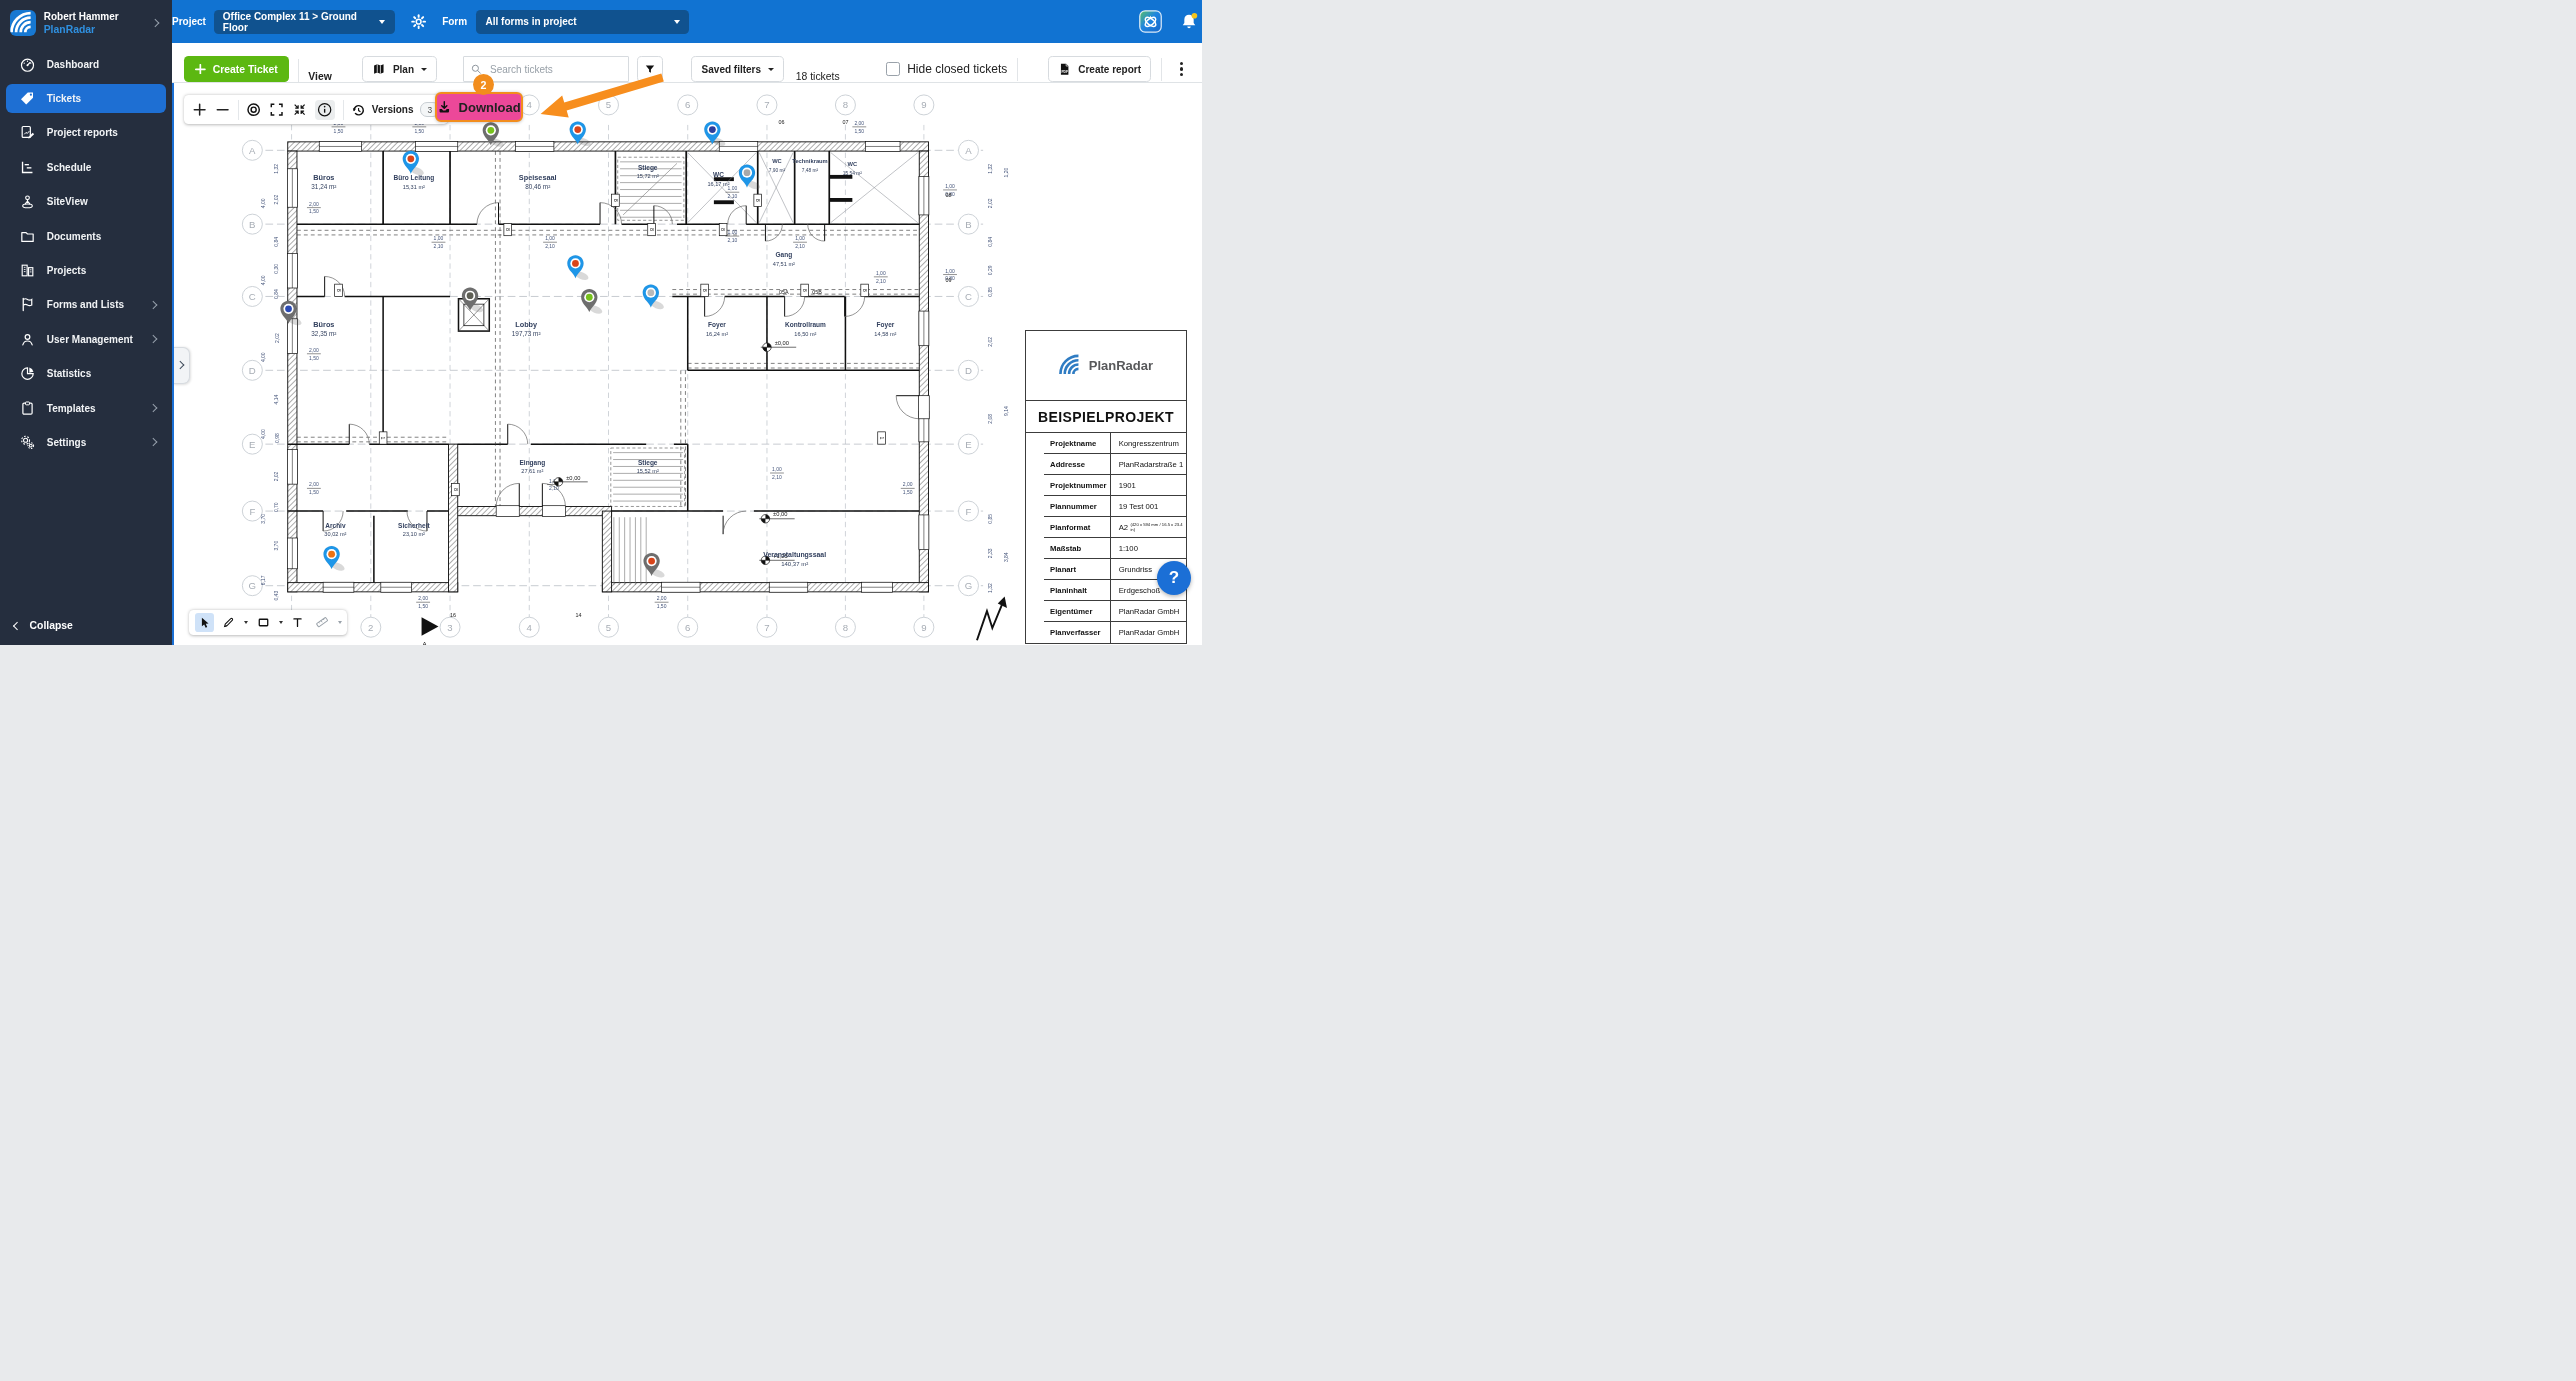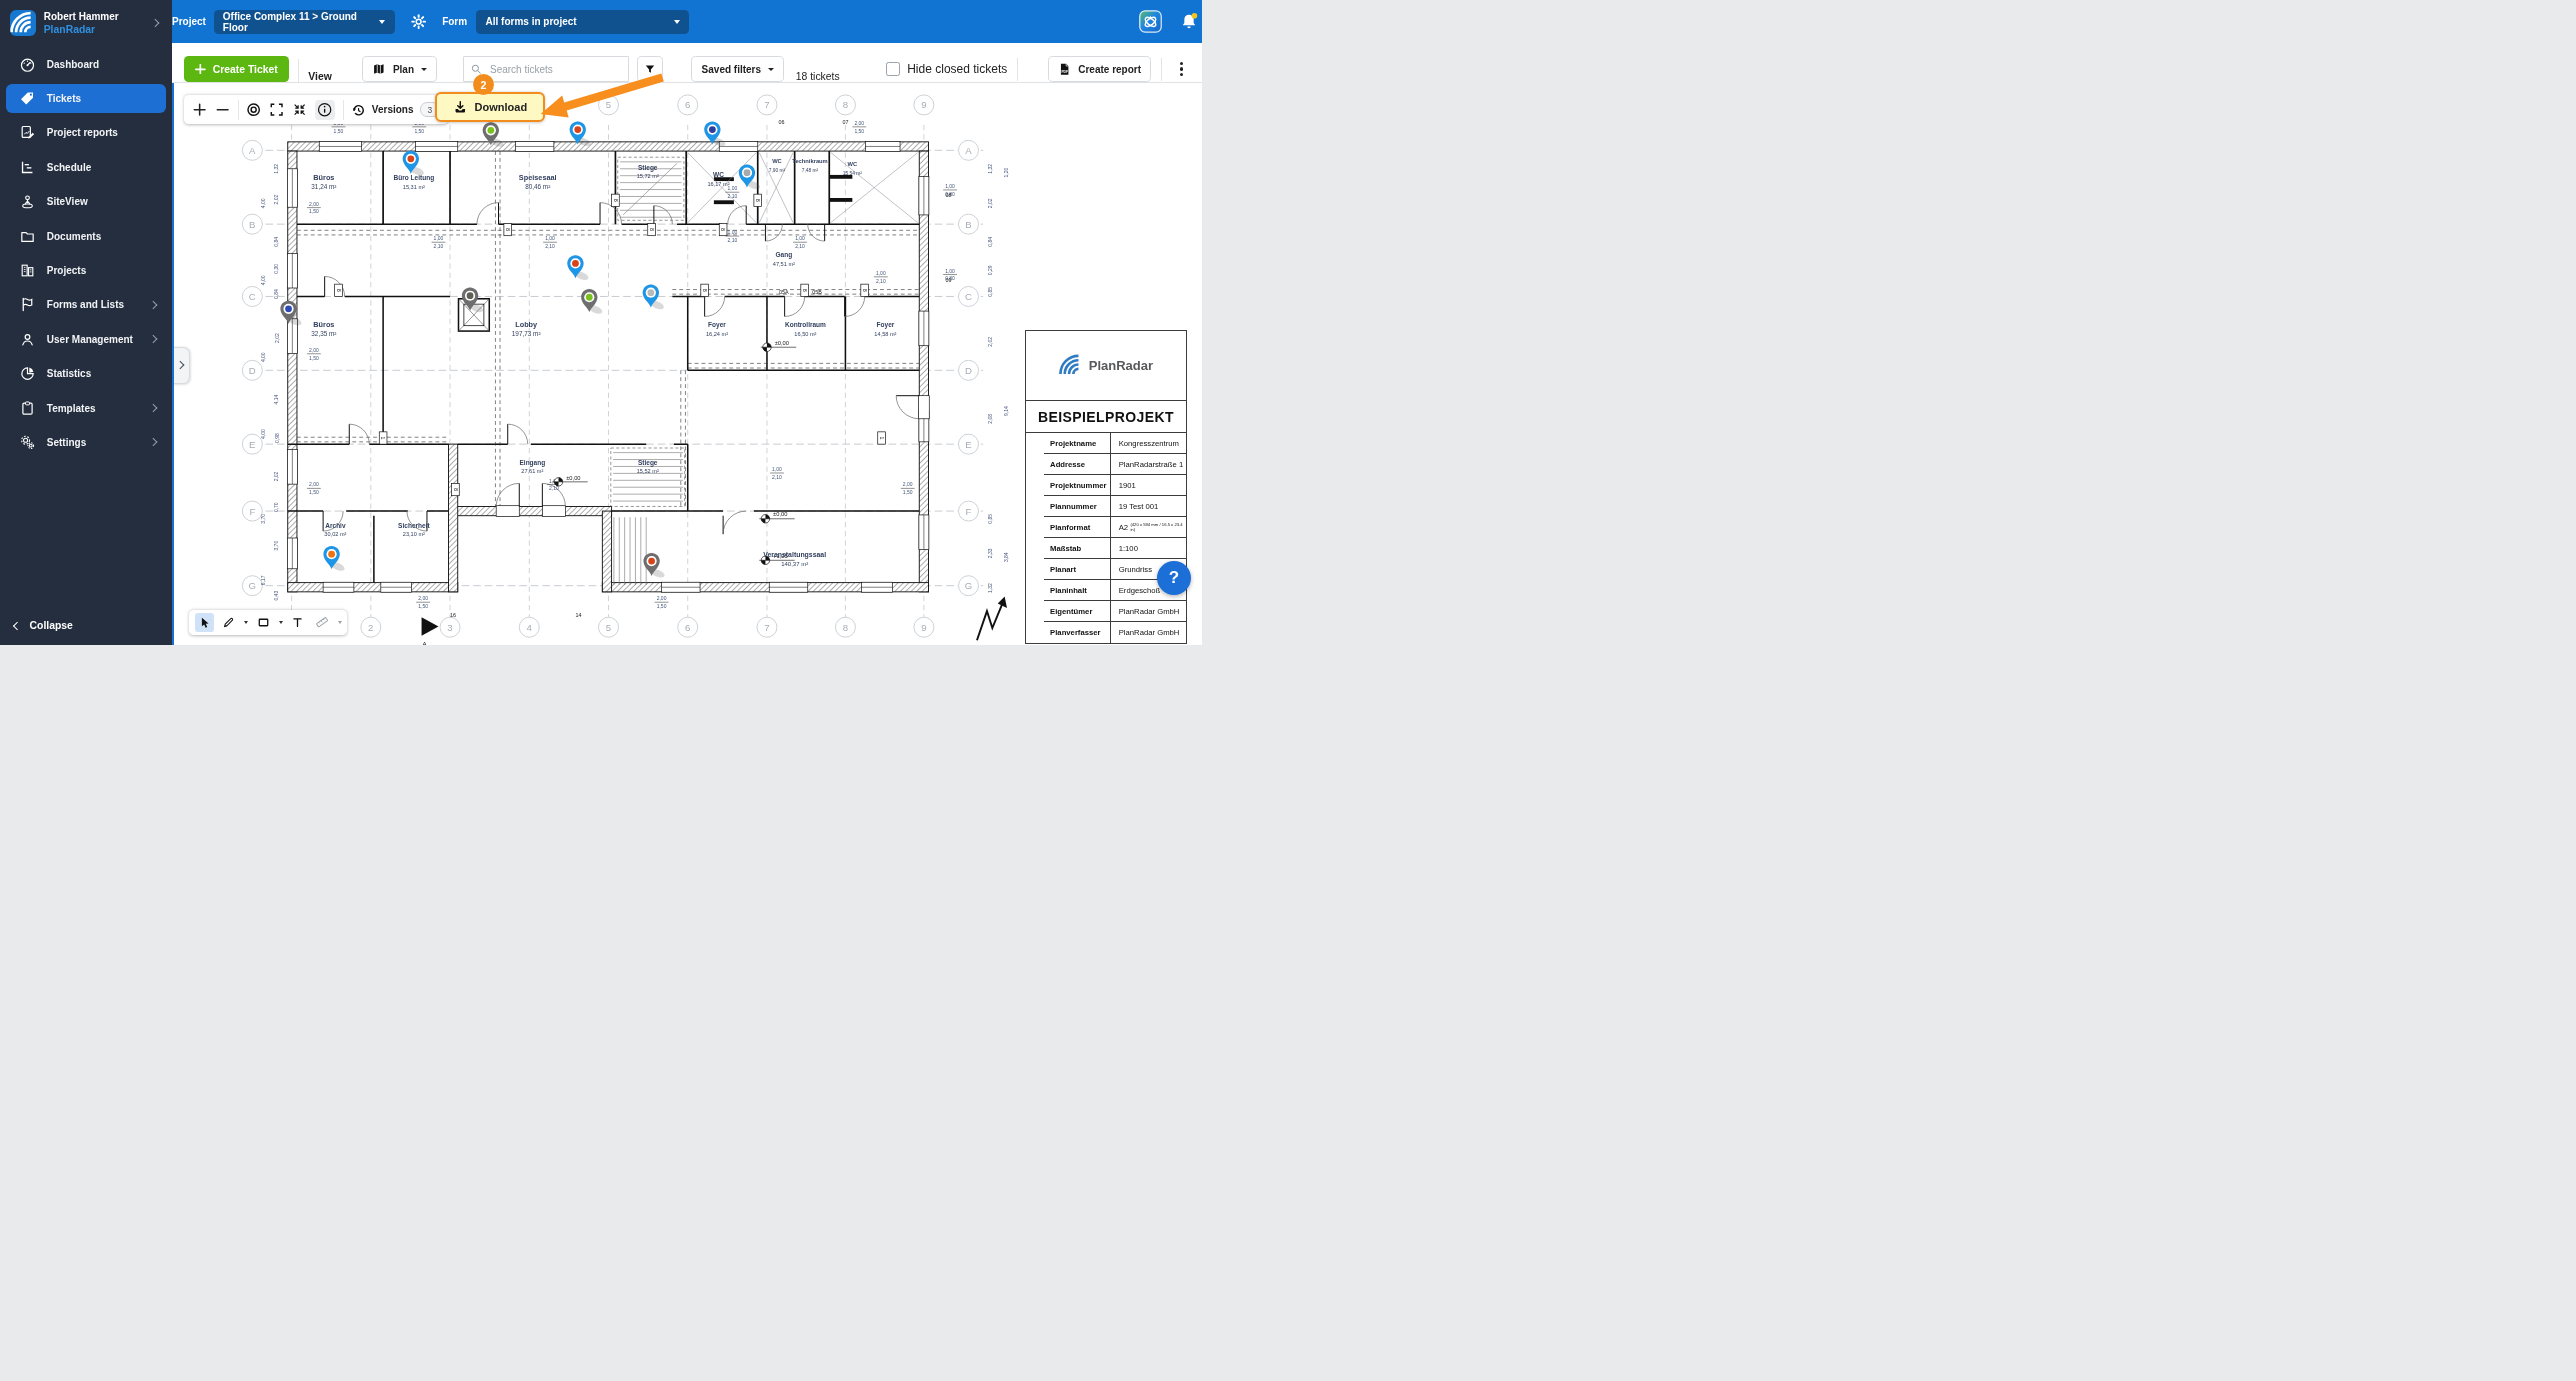--- a/index.html
+++ b/index.html
@@ -53,21 +53,21 @@
   
   .canvas{position:absolute;left:0;top:83px;right:0;bottom:0;background:#fff;border-left:2.3px solid #1A6FD4;overflow:hidden;}
   #plan{position:absolute;left:10px;top:4.6px;z-index:1;}
   .ptb{position:absolute;left:10px;top:12.3px;height:29px;background:#fff;border-radius:4.6px;box-shadow:0 0.8px 3.1px rgba(0,0,0,.28);display:flex;align-items:center;padding:0 7.7px;gap:7.7px;z-index:5;}
   .ptb .ic{width:15.3px;height:15.3px;display:flex;cursor:pointer;}
   .info-active{background:#ebedee;border-radius:3.8px;padding:2.3px;}
   .psep{width:0.8px;height:20px;background:#e4e7ea;}
   .vers{display:flex;align-items:center;gap:6.1px;cursor:pointer;}
   .vers-label{font-size:10px;font-weight:600;color:#222;}
   .badge3{min-width:10.7px;height:13px;border:0.8px solid #c9cfd4;background:#f4f6f7;border-radius:7px;font-size:8.4px;color:#555;display:flex;align-items:center;justify-content:center;padding:0 3.8px;}
-  .dlbox{position:absolute;left:261px;top:9.2px;height:30px;display:flex;align-items:center;gap:7px;padding:0 16px;background:#fef9c3;border:2.3px solid #F28D1D;border-radius:6.1px;font-size:11px;font-weight:600;color:#222;z-index:5;box-shadow:0 0.8px 3.1px rgba(0,0,0,.2);cursor:pointer;box-sizing:border-box;}
+  .dlbox{position:absolute;left:261px;top:9.2px;height:30px;display:flex;align-items:center;gap:7px;padding:0 0;background:#ec4899;border:2.3px solid #F28D1D;border-radius:6.1px;font-size:13px;font-weight:600;color:#222;z-index:5;box-shadow:0 0.8px 3.1px rgba(0,0,0,.2);cursor:pointer;box-sizing:border-box;}
   .step{position:absolute;left:301px;top:74px;width:21px;height:21px;border-radius:50%;background:#F28D1D;color:#fff;font-weight:700;font-size:10.7px;display:flex;align-items:center;justify-content:center;z-index:9;}
   .oarrow{position:absolute;left:349px;top:66px;z-index:9;pointer-events:none;}
   .dtb{position:absolute;left:15.3px;top:527px;height:24.5px;background:#fff;border-radius:4.6px;box-shadow:0 0.8px 3.1px rgba(0,0,0,.28);display:flex;align-items:center;gap:5.4px;padding:0 5.4px;z-index:5;}
   .tool{width:19px;height:19px;display:flex;align-items:center;justify-content:center;border-radius:3.1px;cursor:pointer;}
   .tool.sel{background:#cfe2f8;}
   .mini{width:0;height:0;border-left:2.7px solid transparent;border-right:2.7px solid transparent;border-top:3.5px solid #333;margin-left:0.8px;cursor:pointer;}
   .mini.gray{border-top-color:#9aa2aa;}
   .expander{position:absolute;left:0;top:264px;width:14.6px;height:35px;background:#f2f4f6;border:0.8px solid #d7dbe0;border-left:none;border-radius:0 7px 7px 0;display:flex;align-items:center;justify-content:center;z-index:6;box-shadow:0.8px 0.8px 2.3px rgba(0,0,0,.12);cursor:pointer;}
   .expander .chevRd{width:5.4px;height:5.4px;border-right:1.7px solid #3e4a5a;border-top:1.7px solid #3e4a5a;transform:rotate(45deg);margin-left:-2.3px;}
   

